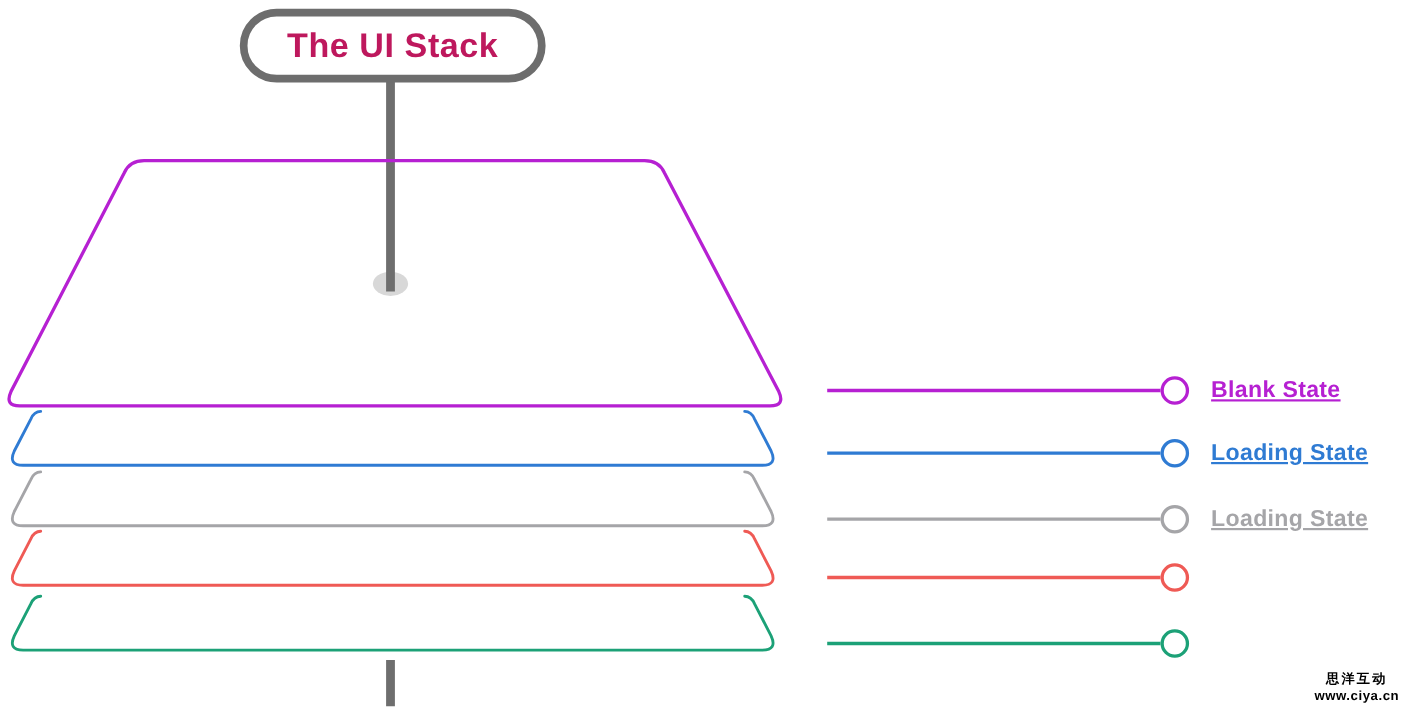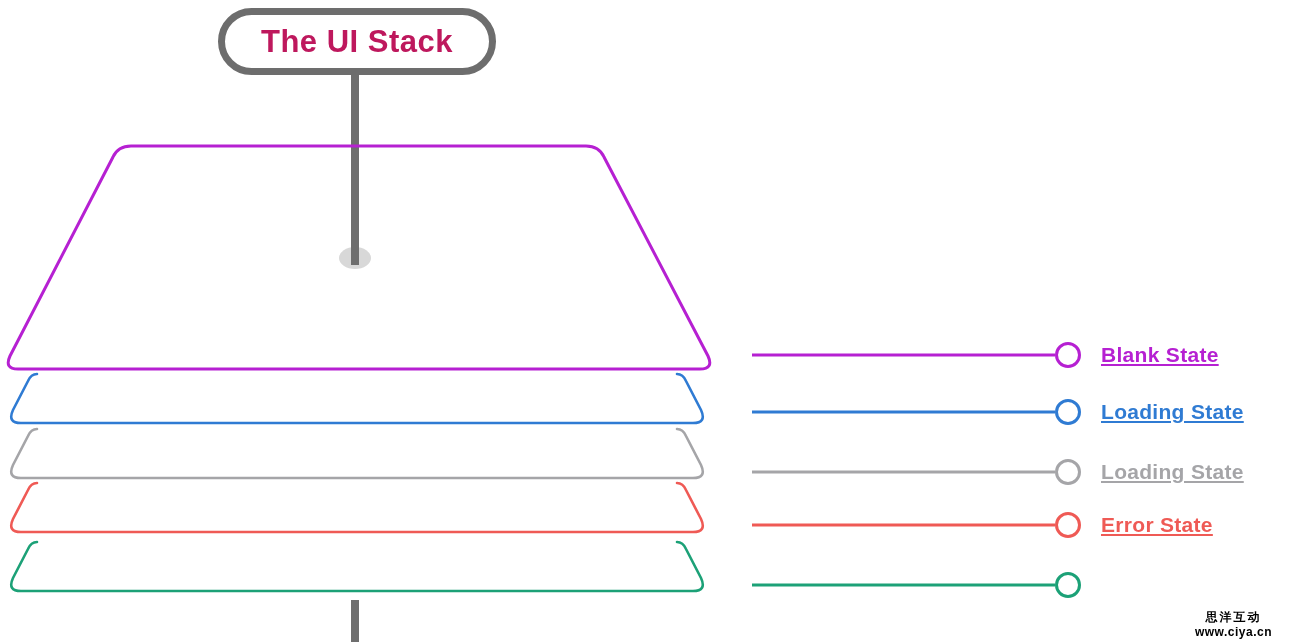--- a/index.html
+++ b/index.html
@@ -114,21 +114,20 @@
   <div class="title-pill">
     <span class="title-text" style="color: #be185d;">The UI Stack</span>
   </div>
 
   <div class="state-label" style="top: 339px; color: rgb(182, 32, 210);">Blank State</div>
 
   <div class="state-label" style="top: 396px; color: rgb(47, 123, 211);">Loading State</div>
 
   <div class="state-label" style="top: 456px; color: rgb(165, 165, 168);">Loading State</div>
 
-  <div class="state-label" style="top: 509px; color: rgb(239, 90, 85);">Error State</div>
 
 
   <div class="watermark">
     <div class="watermark-line1">思洋互动</div>
     <div class="watermark-line2">www.ciya.cn</div>
   </div>
 
 </div>
 
 </body></html>

